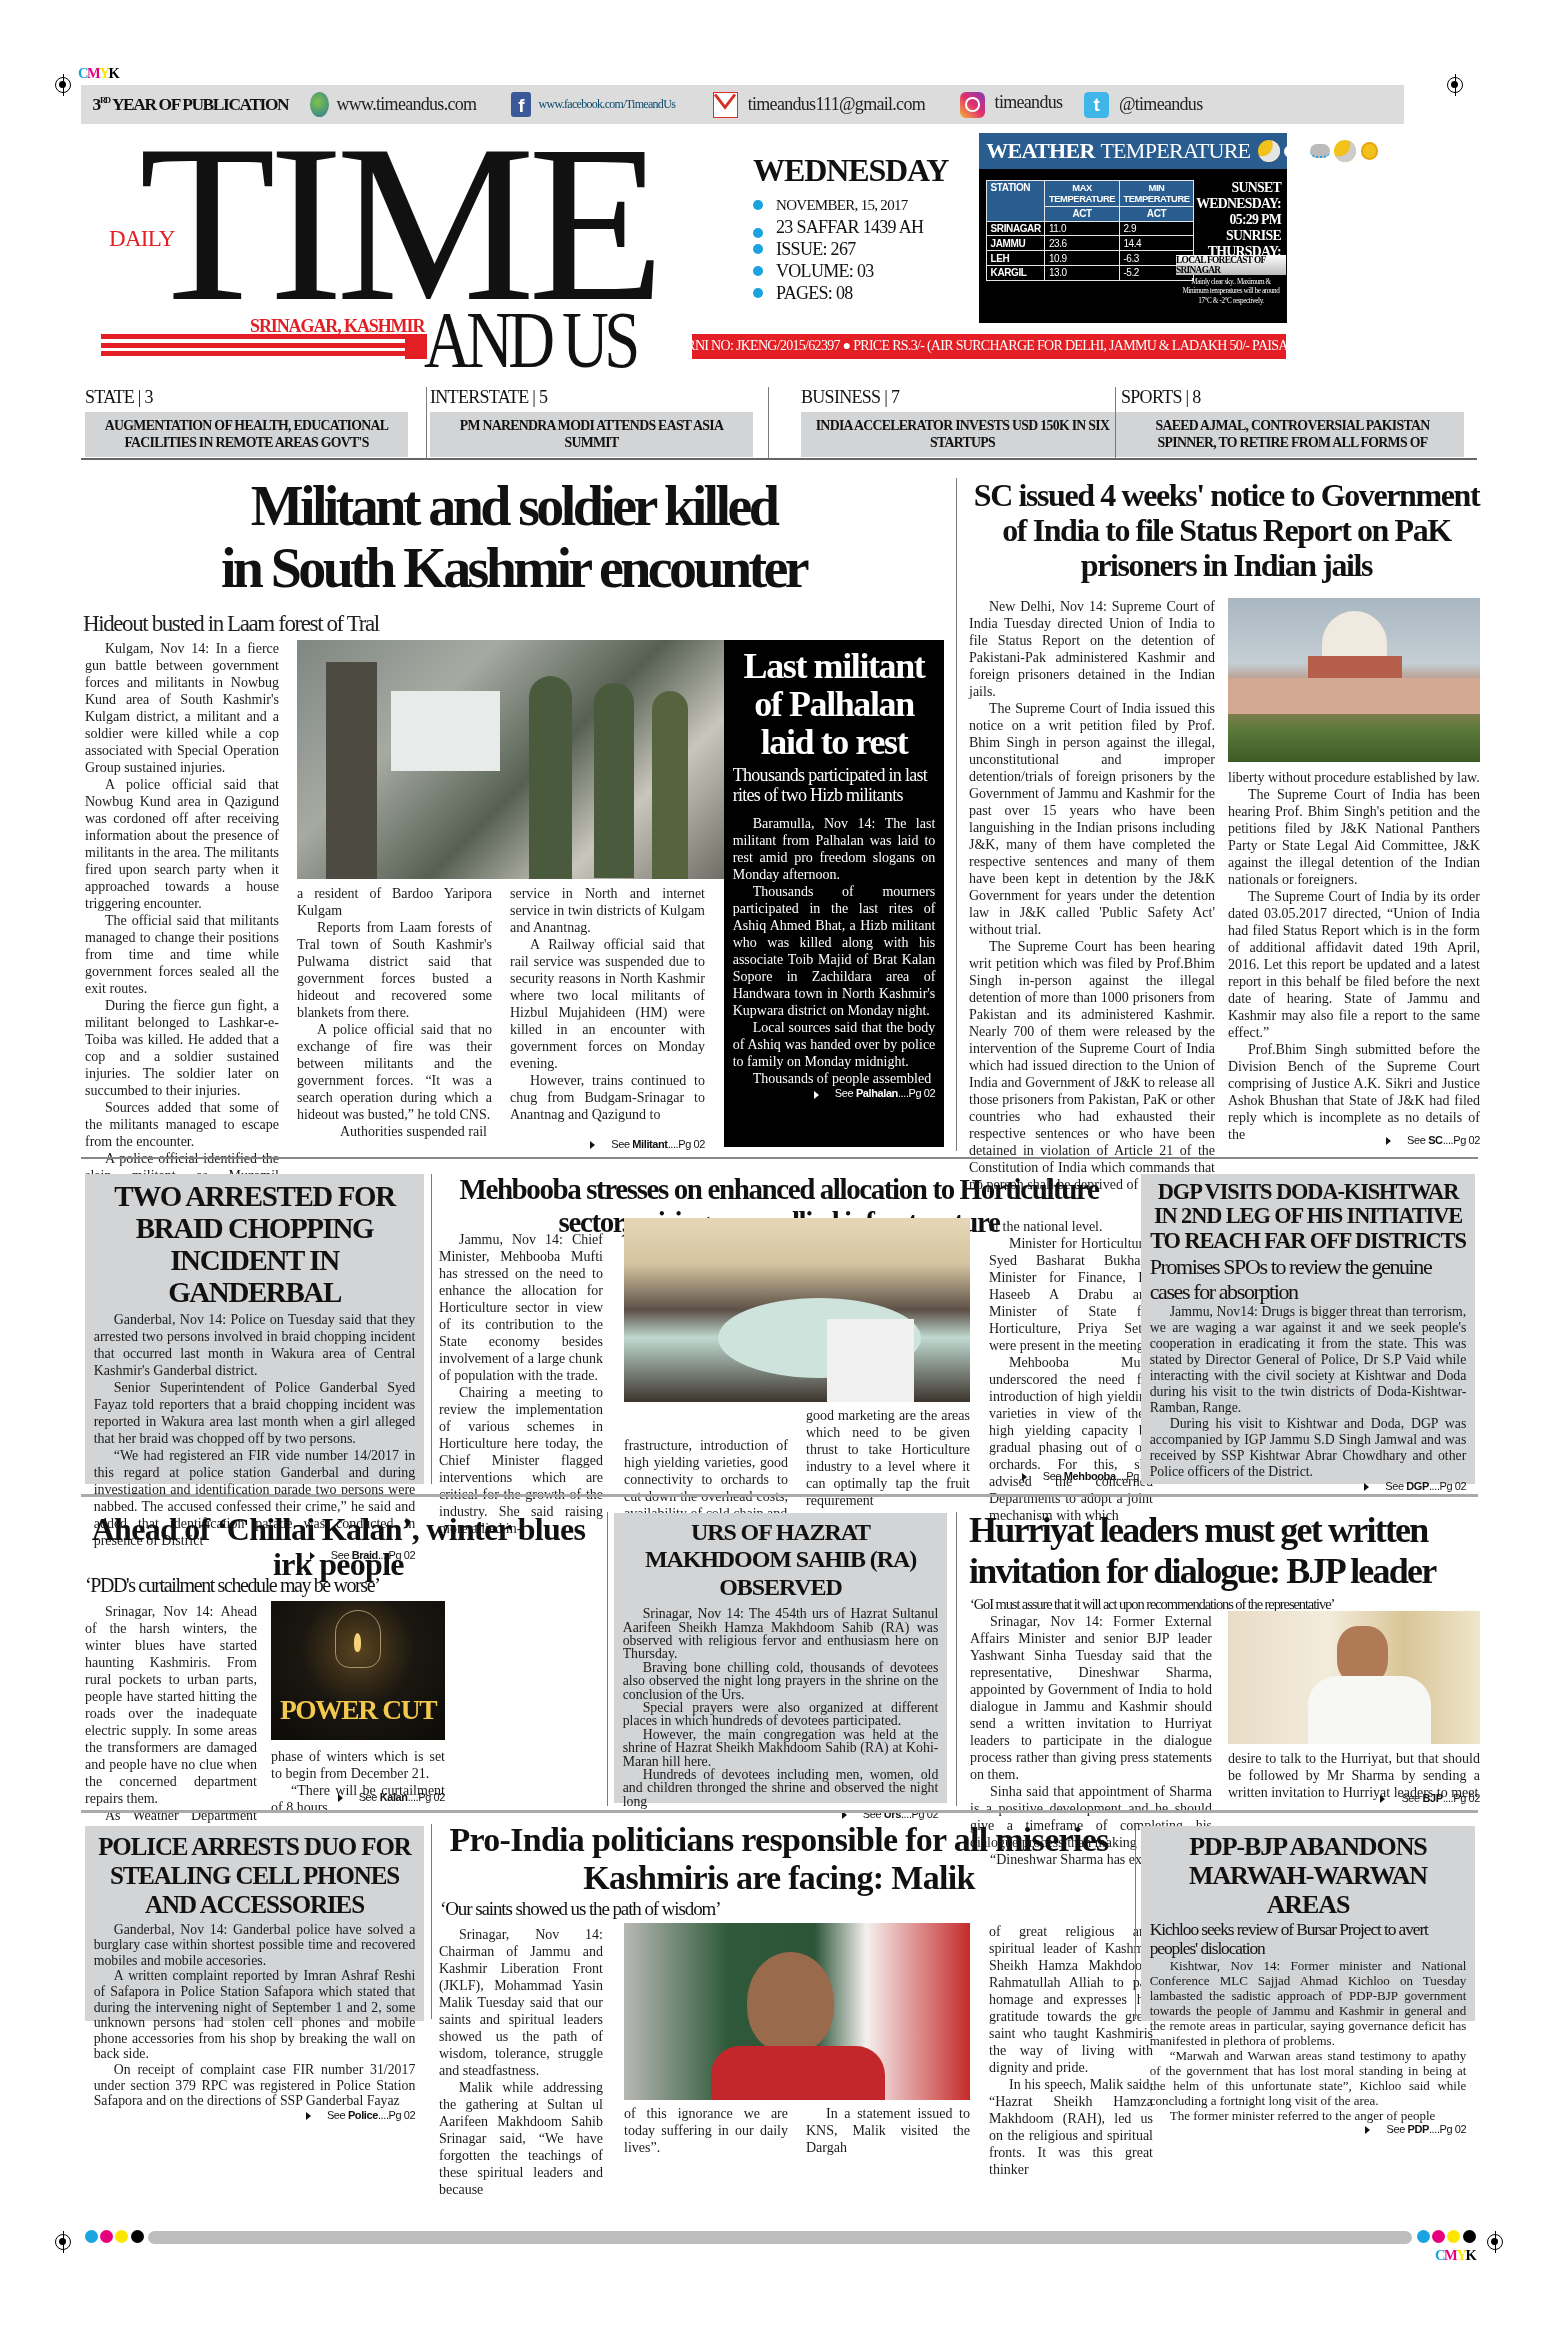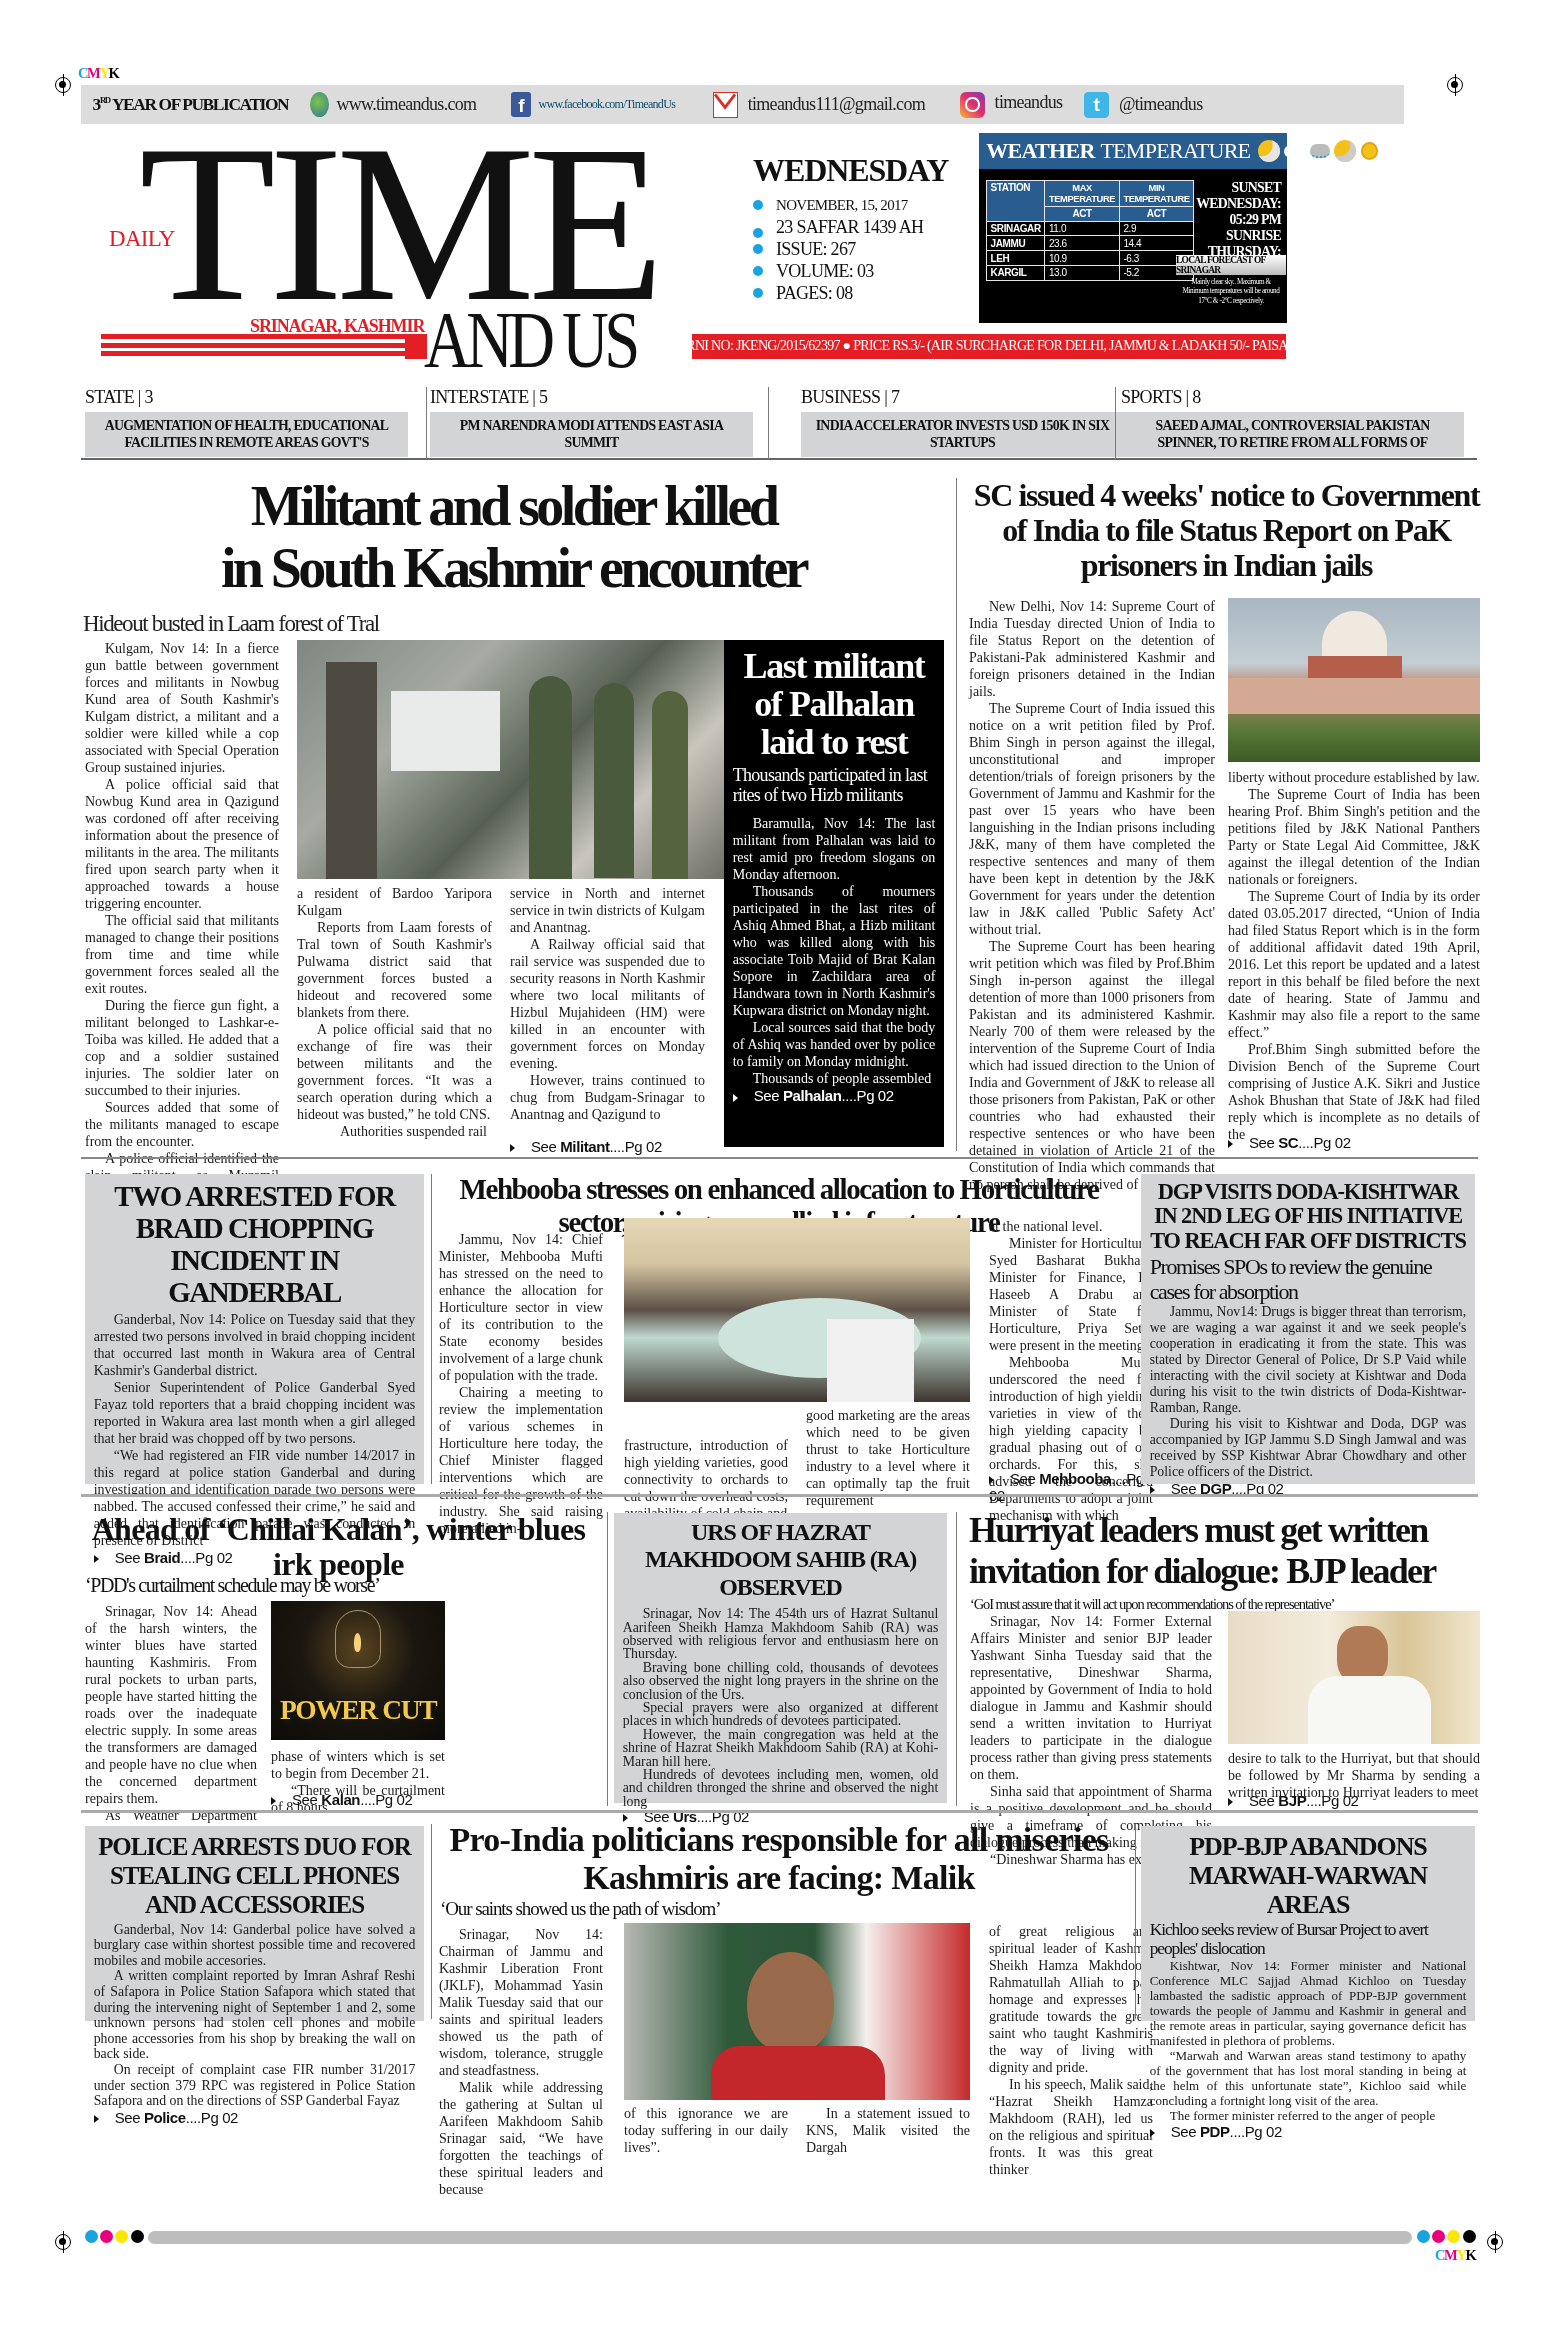--- a/index.html
+++ b/index.html
@@ -3,21 +3,21 @@
 <meta charset="utf-8">
 <style>
 *{box-sizing:border-box;margin:0;padding:0}
 html,body{width:1561px;height:2330px;background:#fff;overflow:hidden}
 body{position:relative;font-family:"Liberation Serif",serif;color:#111}
 .abs{position:absolute}
 .sans{font-family:Liberation Serif, serif}
 .serif{font-family:"Liberation Serif",serif}
 .body-text{font-family:"Liberation Serif",serif;font-size:14px;line-height:17px;text-align:justify;hyphens:auto;color:#1a1a1a}
 .body-text p{text-indent:20px}
-.see{font-family:"Liberation Sans",sans-serif;font-size:15px;text-align:left;letter-spacing:-0.4px}
+.see{font-family:"Liberation Sans",sans-serif;font-size:11px;text-align:right;letter-spacing:-0.4px}
 .see b{font-weight:700}
 .see .tri{display:inline-block;width:0;height:0;border-left:5.8px solid #111;border-top:4.3px solid transparent;border-bottom:4.3px solid transparent;margin-right:16px;vertical-align:middle}
 .graybox{background:#d3d4d6}
 .vrule{position:absolute;width:1.4px;background:#7a7a7a}
 .hrule{position:absolute;height:2.9px;background:#9c9c9c}
 .regmark{position:absolute;width:16px;height:16px;border-radius:50%;border:1.4px solid #000;}
 .regmark::after{content:"";position:absolute;left:2.9px;top:2.9px;width:7.2px;height:7.2px;border-radius:50%;background:#000}
 .regmark::before{content:"";position:absolute;left:6.5px;top:-4.3px;width:0.7px;height:22px;background:#000}
 .photo{position:absolute;overflow:hidden}
 table.wx{border-collapse:collapse;font-family:"Liberation Sans",sans-serif;color:#fff}

